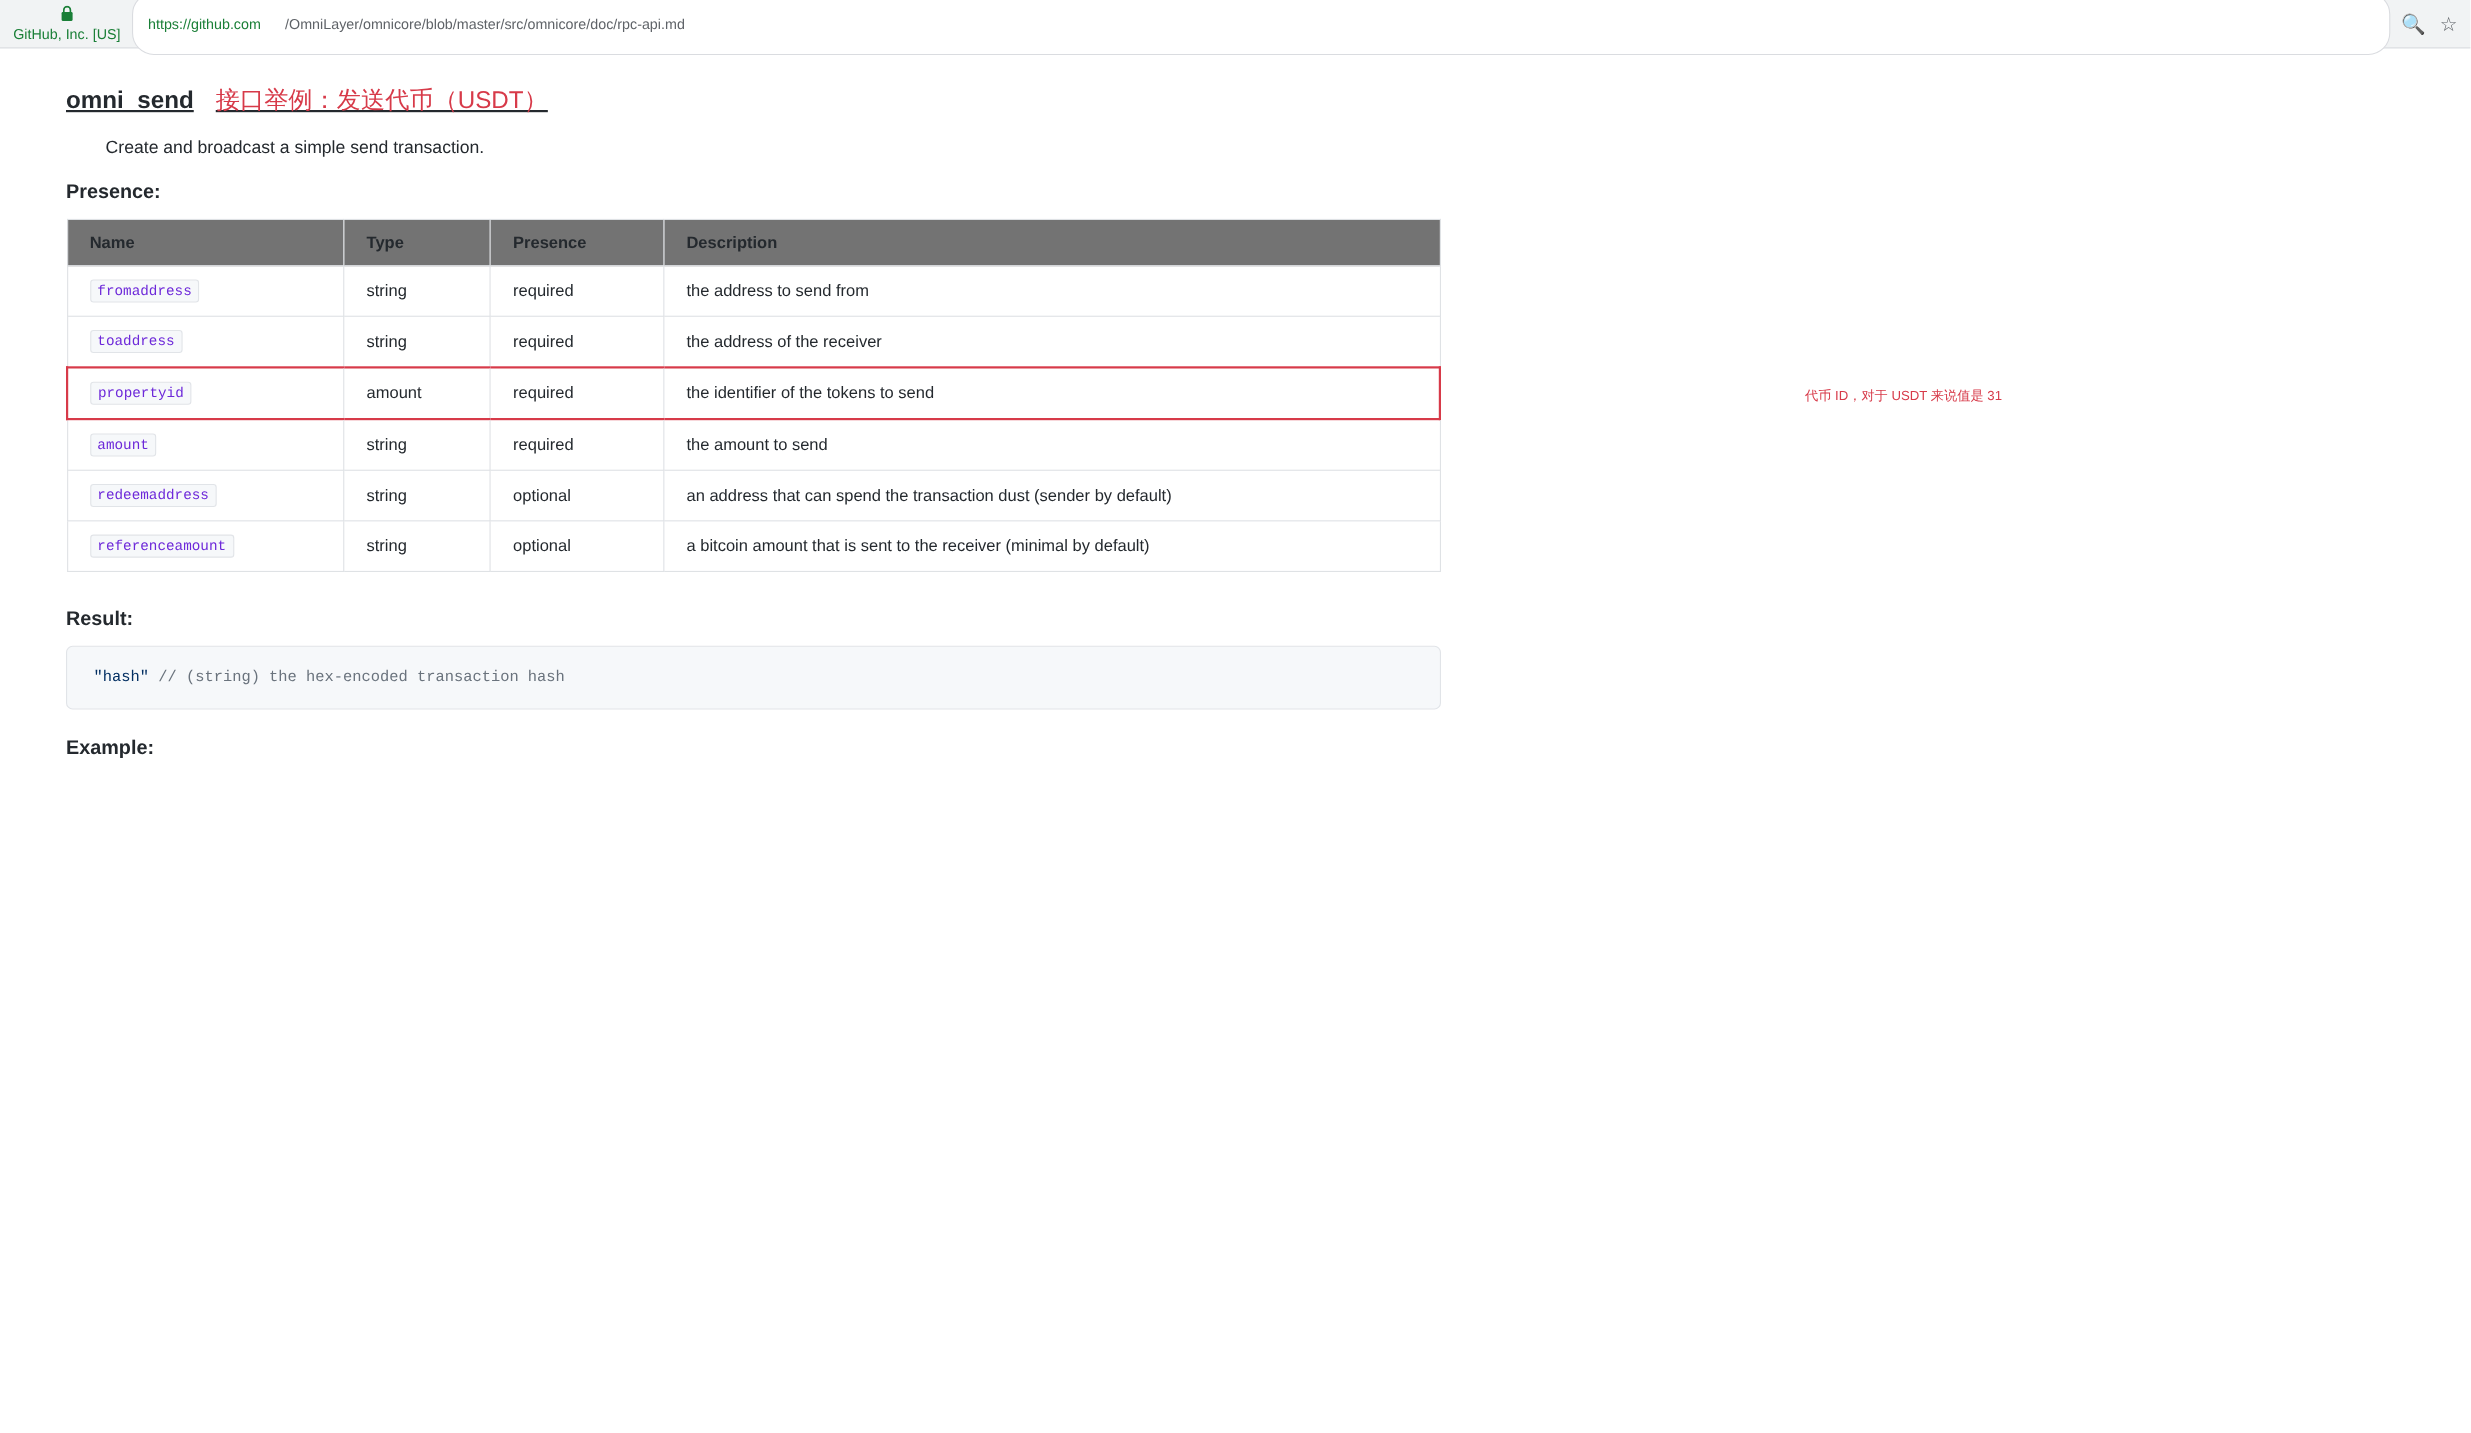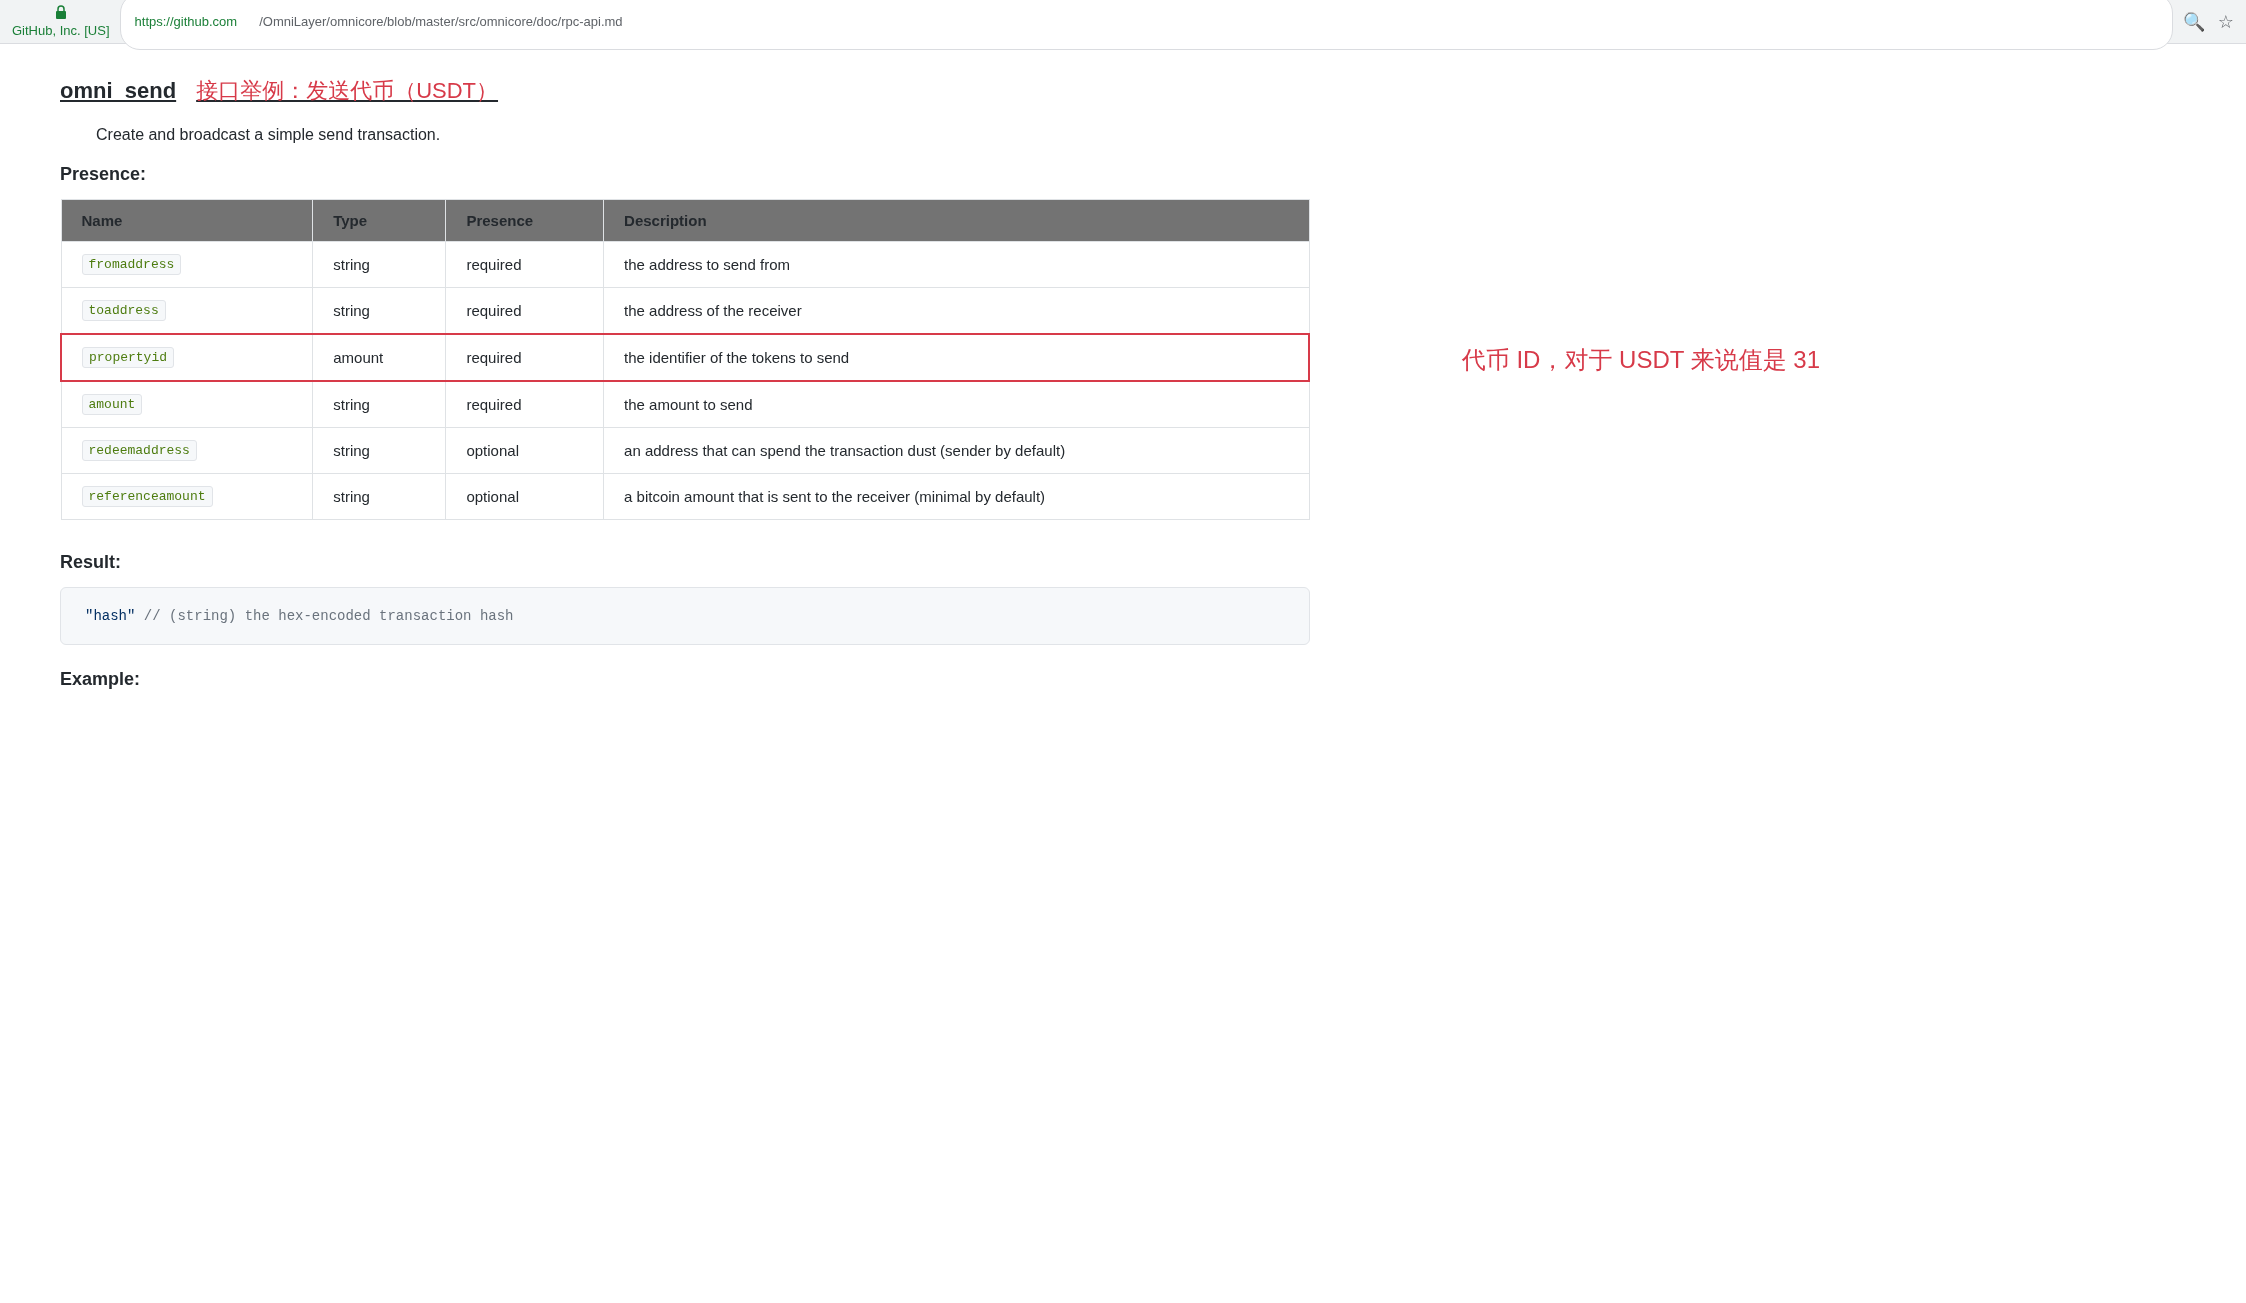--- a/index.html
+++ b/index.html
@@ -132,21 +132,21 @@
       vertical-align: middle;
     }
 
     .code-name {
       font-family: "SFMono-Regular", Consolas, "Liberation Mono", Menlo, monospace;
       font-size: 13px;
       background: #f6f8fa;
       border: 1px solid #e1e4e8;
       border-radius: 3px;
       padding: 2px 6px;
-      color: #4d7c0f;
+      color: #6d28d9;
       display: inline-block;
       text-align: center;
     }
 
     
     .result-section {
       margin-bottom: 24px;
     }
 
     .code-block {
@@ -184,21 +184,21 @@
     
     .table-and-annotation {
       position: relative;
       max-width: 1600px;
     }
 
     .annotation-text {
       position: absolute;
       right: -480px;
       color: #d73a49;
-      font-size: 24px;
+      font-size: 12px;
       white-space: nowrap;
       top: 50%;
       transform: translateY(-50%);
     }
   </style>
 </head>
 <body>
 
 <div class="browser-chrome">
   <div class="browser-lock">

